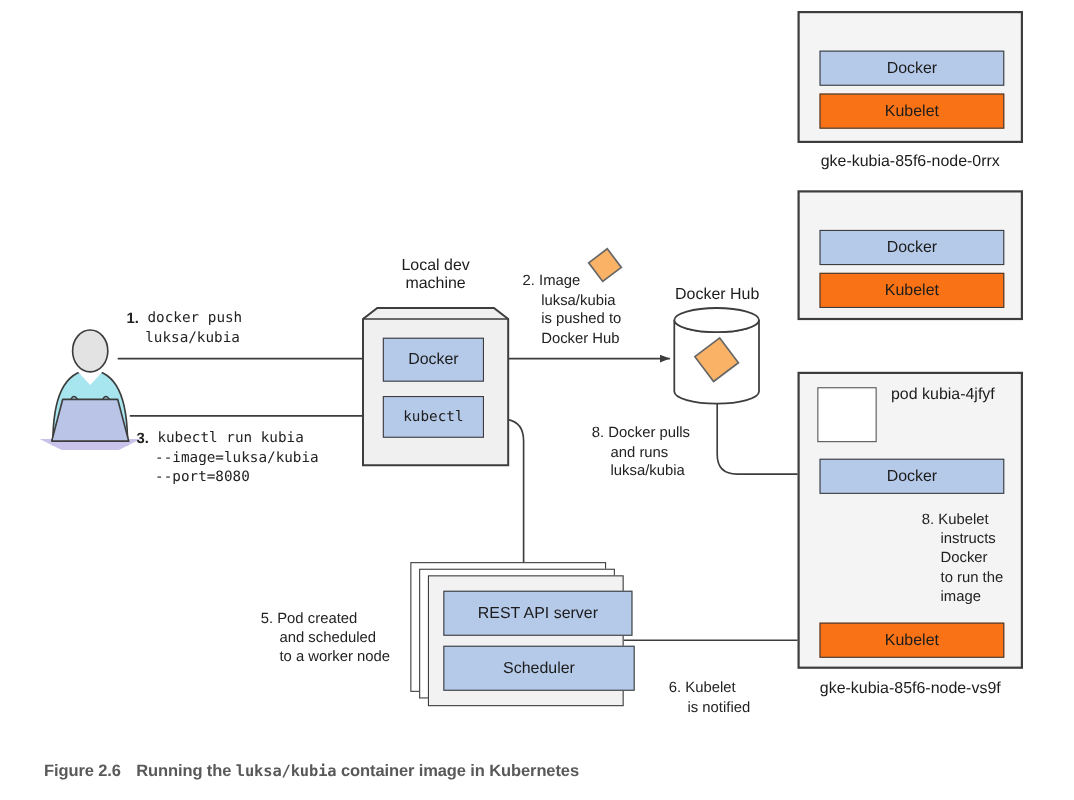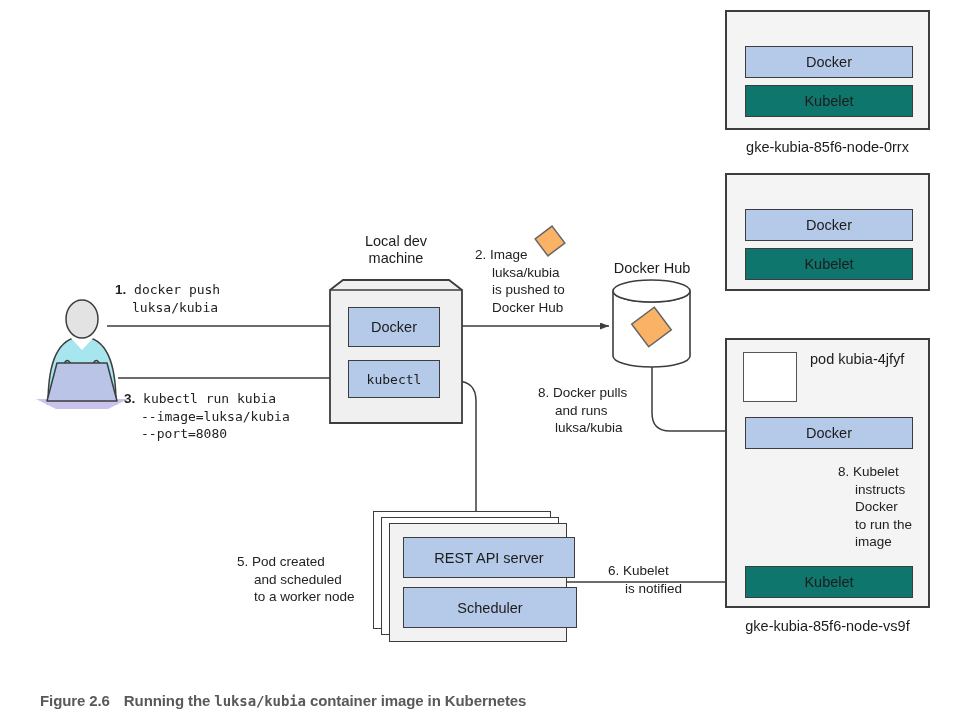--- a/index.html
+++ b/index.html
@@ -5,21 +5,21 @@
   html,body{margin:0;padding:0;background:#ffffff;}
   #canvas{position:relative;width:976px;height:727px;background:#ffffff;overflow:hidden;
           font-family:"Liberation Sans",sans-serif;color:#1c1c1c;}
   .abs{position:absolute;}
   svg.layer{position:absolute;left:0;top:0;width:976px;height:727px;}
 
   
   .node{background:#f4f4f4;border:2px solid #3d3d3d;box-sizing:border-box;}
   .bluebox{background:#b5c9e8;border:1.5px solid #3d3d3d;box-sizing:border-box;
            display:flex;align-items:center;justify-content:center;font-size:14.5px;}
-  .cyanbox{background:#0f766e;border:1.5px solid #3d3d3d;box-sizing:border-box;
+  .cyanbox{background:#f97316;border:1.5px solid #3d3d3d;box-sizing:border-box;
            display:flex;align-items:center;justify-content:center;font-size:14.5px;}
   .whitebox{background:#ffffff;border:1.5px solid #555;box-sizing:border-box;}
   .stackbox{background:#ffffff;border:1.5px solid #3d3d3d;box-sizing:border-box;}
   .stackfront{background:#f2f2f2;border:1.5px solid #3d3d3d;box-sizing:border-box;}
 
   .mono{font-family:"DejaVu Sans Mono","Liberation Mono",monospace;font-size:13px;}
   .nodelabel{font-size:14.5px;text-align:center;white-space:nowrap;}
   .boxtitle{font-size:14.5px;text-align:center;line-height:17px;}
 
   .step{font-size:13.5px;line-height:17.5px;white-space:pre-line;
@@ -141,21 +141,21 @@
 
   <div class="abs step" style="left:124px;top:390px;"><span class="stepnum-b">3.</span><span class="codeblock"> kubectl run kubia
 --image=luksa/kubia
 --port=8080</span></div>
 
 
   <div class="abs step" style="left:237px;top:553px;">5. Pod created
 and scheduled
 to a worker node</div>
 
-  <div class="abs step" style="left:608px;top:562px;">6. Kubelet
+  <div class="abs step" style="left:608px;top:616px;">6. Kubelet
 is notified</div>
 
   <div class="abs step" style="left:838px;top:463px;">8. Kubelet
 instructs
 Docker
 to run the
 image</div>
 
   <div class="abs step" style="left:538px;top:384px;">8. Docker pulls
 and runs

